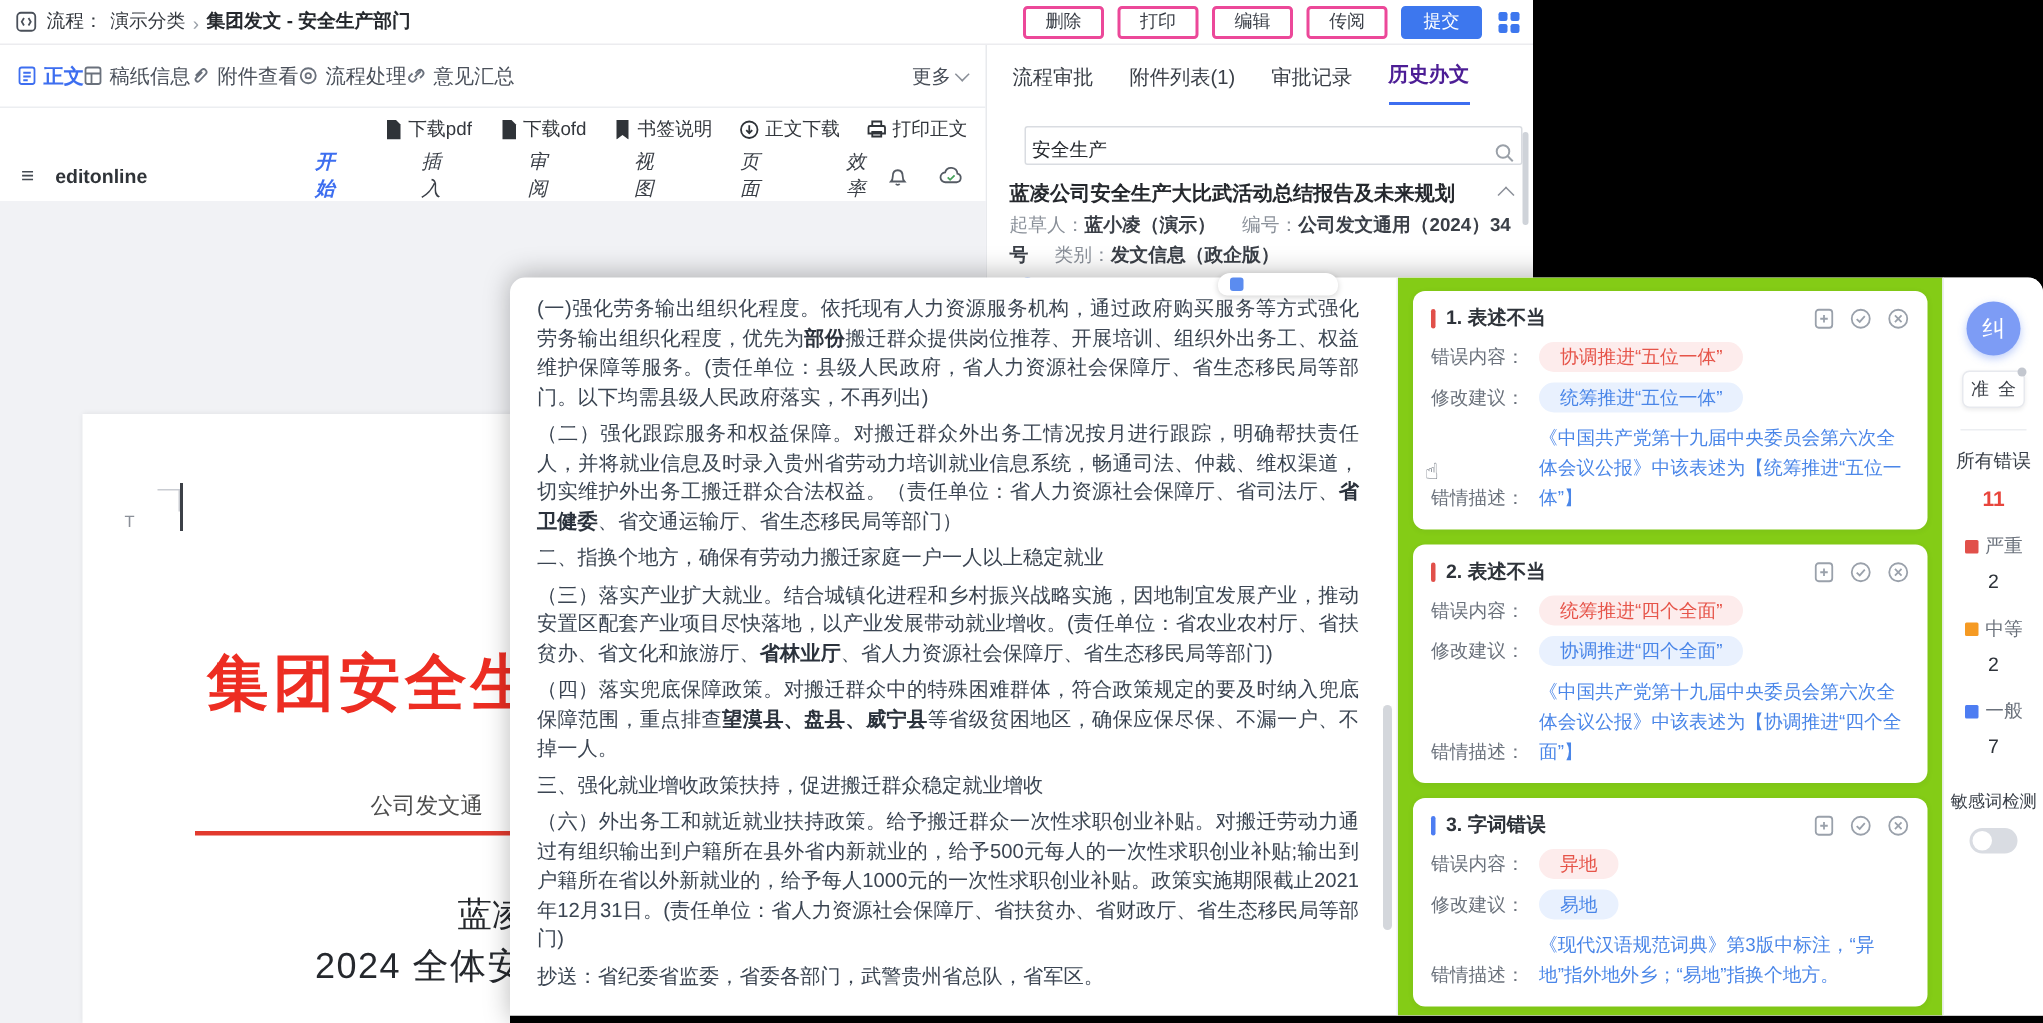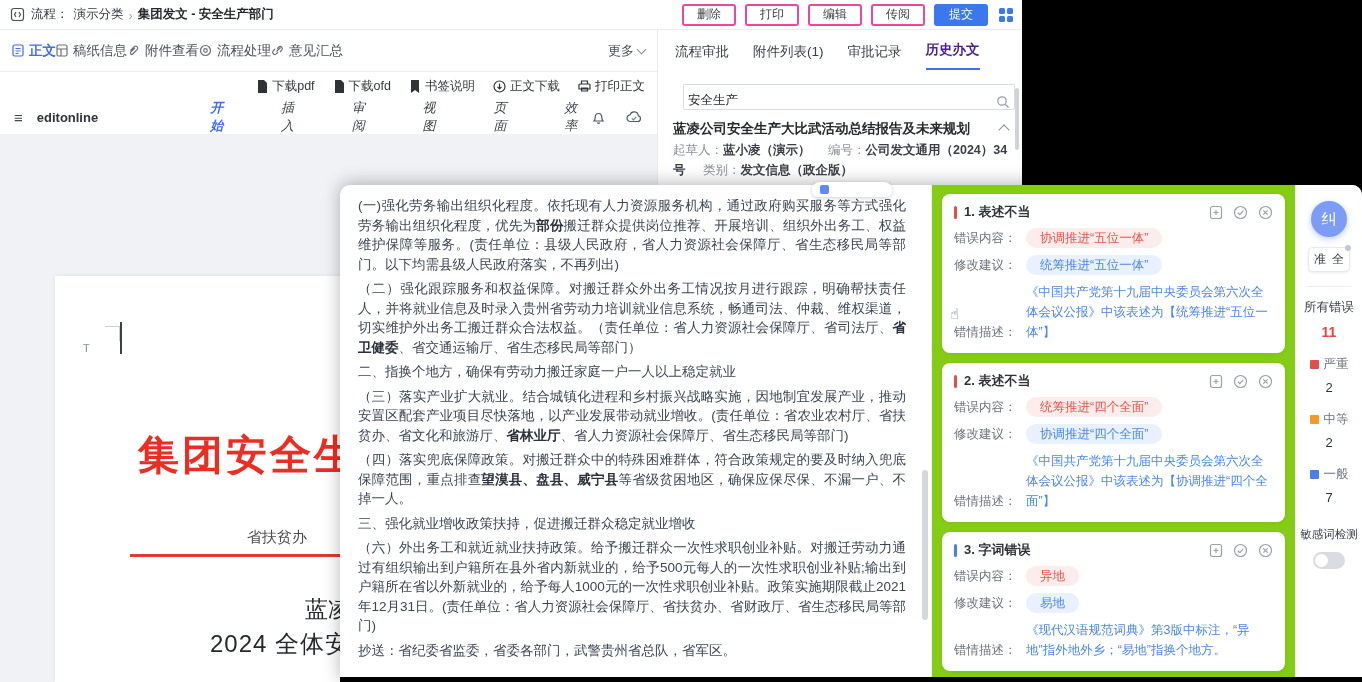--- a/index.html
+++ b/index.html
@@ -316,21 +316,21 @@
         <span class="t-sep"></span>
         <span class="t-item t-dim" style="transform:rotate(-90deg);">‹</span>
       </div>
 
       <div class="editor-canvas">
         <div class="page">
           <span class="page-corner"></span>
           <span class="page-cursor-t">T</span>
           <span class="page-caret"></span>
           <div class="red-title">集团安全生</div>
-          <div class="page-subtitle">省扶贫办</div>
+          <div class="page-subtitle">公司发文通</div>
           <div class="red-line"></div>
           <div class="page-org">蓝凌</div>
           <div class="page-year">2024 全体安</div>
         </div>
       </div>
     </div>
   </div>
 
   <div class="right-pane">
     <div class="rp-tabs">

